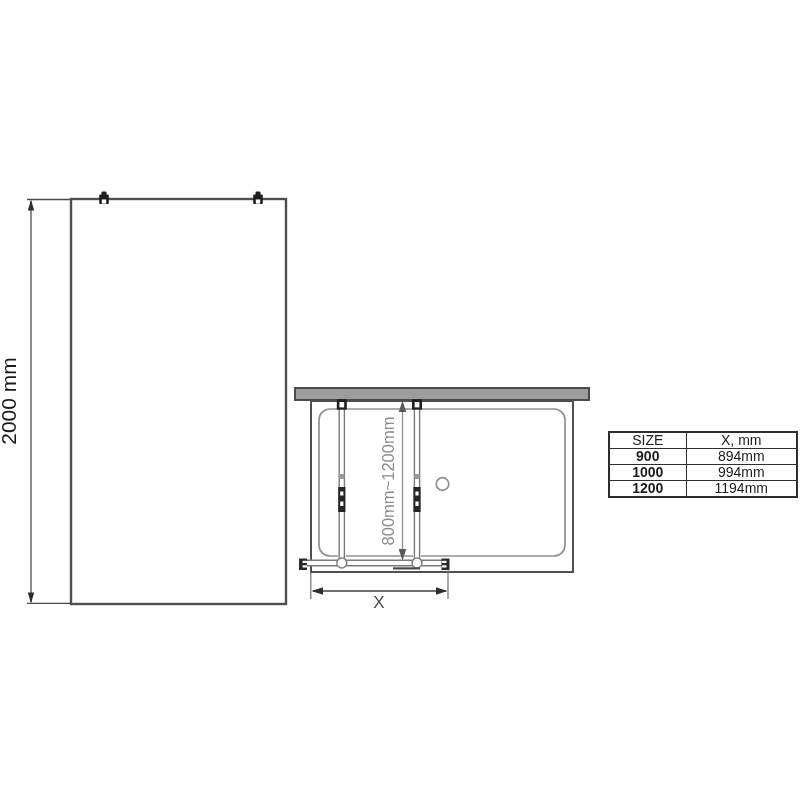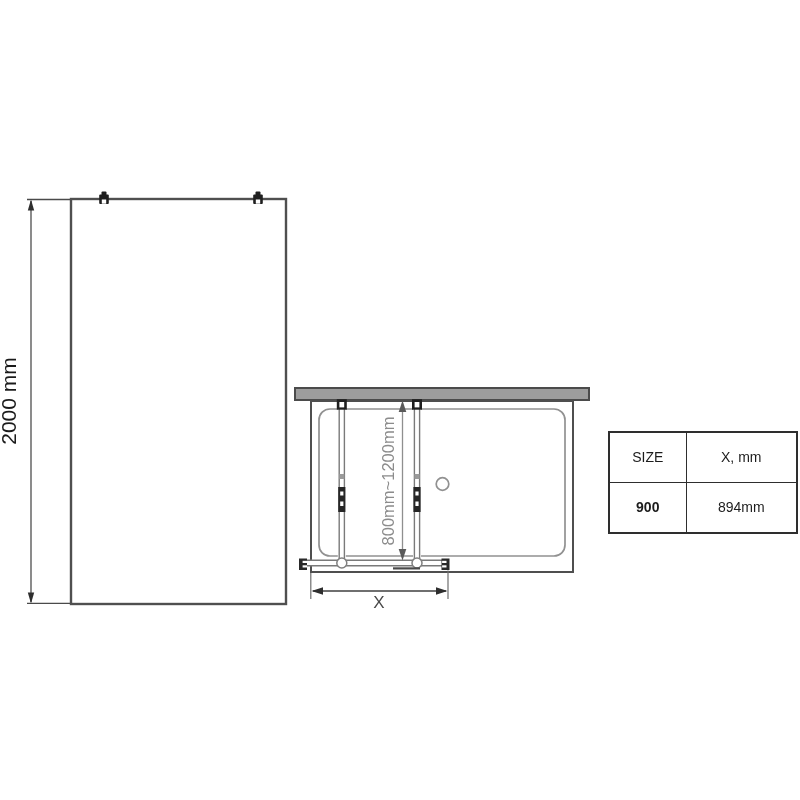--- a/index.html
+++ b/index.html
@@ -10,21 +10,21 @@
   .drawing-svg{position:absolute;left:0;top:0;}
   .dim-text-dark{font-family:"Liberation Sans",sans-serif;font-size:21px;fill:#1a1a1a;}
   .dim-text-gray{font-family:"Liberation Sans",sans-serif;font-size:16.5px;fill:#8c8c8c;}
   .dim-text-x{font-family:"Liberation Sans",sans-serif;font-size:17px;fill:#4a4a4a;}
   .size-table{
     position:absolute;left:608px;top:431px;width:188px;
     border-collapse:collapse;table-layout:fixed;
     font-family:"Liberation Sans",sans-serif;font-size:14px;color:#1c1c1c;
     text-align:center;border:2px solid #2e2e2e;
   }
-  .size-table td{border:1.4px solid #2e2e2e;padding:17px;height:15.1px;line-height:15.1px;}
+  .size-table td{border:1.4px solid #2e2e2e;padding:0;height:15.1px;line-height:15.1px;}
   .size-table col.c1{width:77px;}
   .size-table col.c2{width:111px;}
   .size-table .size-col{font-weight:bold;margin-left:24px;}
   .size-table .hdr{font-weight:normal;}
 </style>
 </head>
 <body>
 
 <div class="canvas">
 
@@ -137,16 +137,24 @@
       </colgroup>
     <tbody>
       <tr>
         <td class="hdr">SIZE</td>
         <td class="hdr">X, mm</td>
       </tr>
       <tr>
         <td class="size-col">900</td>
         <td>894mm</td>
       </tr>
+      <tr>
+        <td class="size-col">1000</td>
+        <td>994mm</td>
+      </tr>
+      <tr>
+        <td class="size-col">1200</td>
+        <td>1194mm</td>
+      </tr>
     </tbody>
   </table>
 
 </div>
 
 </body></html>

